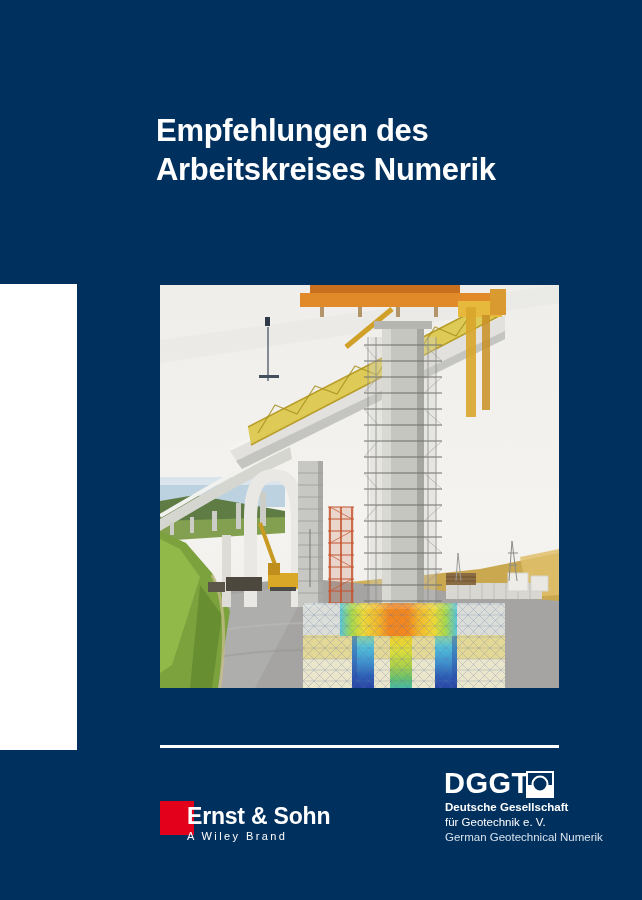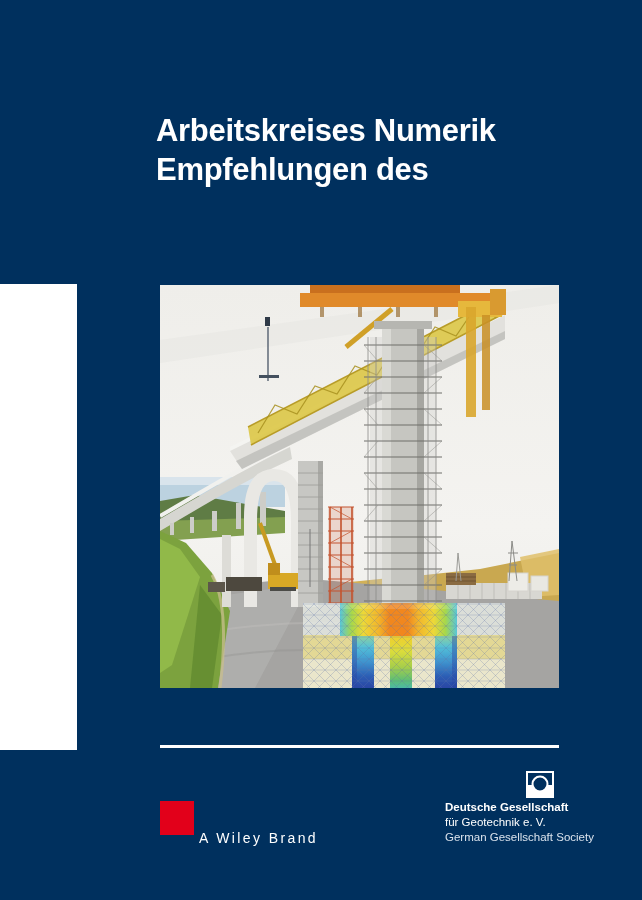--- a/index.html
+++ b/index.html
@@ -12,38 +12,38 @@
   .white-strip{position:absolute;left:0;top:284px;width:77px;height:466px;background:#FFFFFF;}
   
   .photo{position:absolute;left:160px;top:285px;width:399px;height:403px;}
   .photo svg{display:block;}
   
   .rule{position:absolute;left:160px;top:745px;width:399px;height:3px;background:#FFFFFF;}
   
   .es-square{position:absolute;left:160px;top:801px;width:34px;height:34px;background:#E2001A;}
   .es-name{position:absolute;left:187px;top:803px;color:#FFFFFF;font-weight:700;font-size:23px;
            letter-spacing:-0.2px;white-space:nowrap;}
-  .es-tagline{position:absolute;left:187px;top:830px;width:131px;text-align:right;color:#FFFFFF;
-              font-size:14px;letter-spacing:2.4px;white-space:nowrap;}
+  .es-tagline{position:absolute;left:187px;top:830px;width:131px;color:#FFFFFF;
+              font-size:11px;letter-spacing:2.4px;white-space:nowrap;}
   
   .dggt-abbr{position:absolute;left:444px;top:767px;color:#FFFFFF;font-weight:700;font-size:29px;
              letter-spacing:0.5px;white-space:nowrap;}
   .dggt-icon{position:absolute;left:526px;top:771px;width:28px;height:27px;}
   .dggt-l1{position:absolute;left:445px;top:801px;color:#FFFFFF;font-weight:700;font-size:11.5px;white-space:nowrap;}
   .dggt-l2{position:absolute;left:445px;top:816px;color:#FFFFFF;font-weight:400;font-size:11.5px;white-space:nowrap;}
   .dggt-l3{position:absolute;left:445px;top:831px;color:#D9E2EC;font-weight:400;font-size:11.5px;white-space:nowrap;}
 </style>
 </head>
 <body>
 
 <div class="page">
 
   <div class="title">
+    <div>Empfehlungen des</div>
     <div>Arbeitskreises Numerik</div>
-    <div>Empfehlungen des</div>
   </div>
 
   <div class="white-strip"></div>
 
   <div class="photo">
     <svg width="399" height="403" viewBox="0 0 399 403">
       <defs>
         <linearGradient id="skyG" x1="0" y1="0" x2="0" y2="1">
           <stop offset="0" stop-color="#EFEEEA"></stop>
             <stop offset="0.6" stop-color="#F4F3F0"></stop>
@@ -212,26 +212,28 @@
         <rect x="192" y="351" width="5" height="52" fill="#2A46A4" opacity="0.45"></rect>
         <rect x="292" y="351" width="5" height="52" fill="#2A46A4" opacity="0.45"></rect>
         <rect x="143" y="318" width="202" height="85" fill="url(#meshP)"></rect>
       </g>
     </svg>
   </div>
 
   <div class="rule"></div>
 
   <div class="es-square"></div>
+  <div class="es-name">Ernst &amp; Sohn</div>
   <div class="es-tagline">A Wiley Brand</div>
 
+  <div class="dggt-abbr">DGGT</div>
   <div class="dggt-icon">
     <svg width="28" height="27" viewBox="0 0 28 27">
       <rect x="1" y="1" width="26" height="25" fill="#00305E" stroke="#FFFFFF" stroke-width="2"></rect>
       <rect x="2" y="14" width="24" height="11" fill="#FFFFFF"></rect>
       <circle cx="14" cy="13" r="7.5" fill="#00305E" stroke="#FFFFFF" stroke-width="2"></circle>
     </svg>
   </div>
   <div class="dggt-l1">Deutsche Gesellschaft</div>
   <div class="dggt-l2">für Geotechnik e. V.</div>
-  <div class="dggt-l3">German Gesellschaft Society</div>
+  <div class="dggt-l3">German Geotechnical Numerik</div>
 
 </div>
 
 </body></html>

